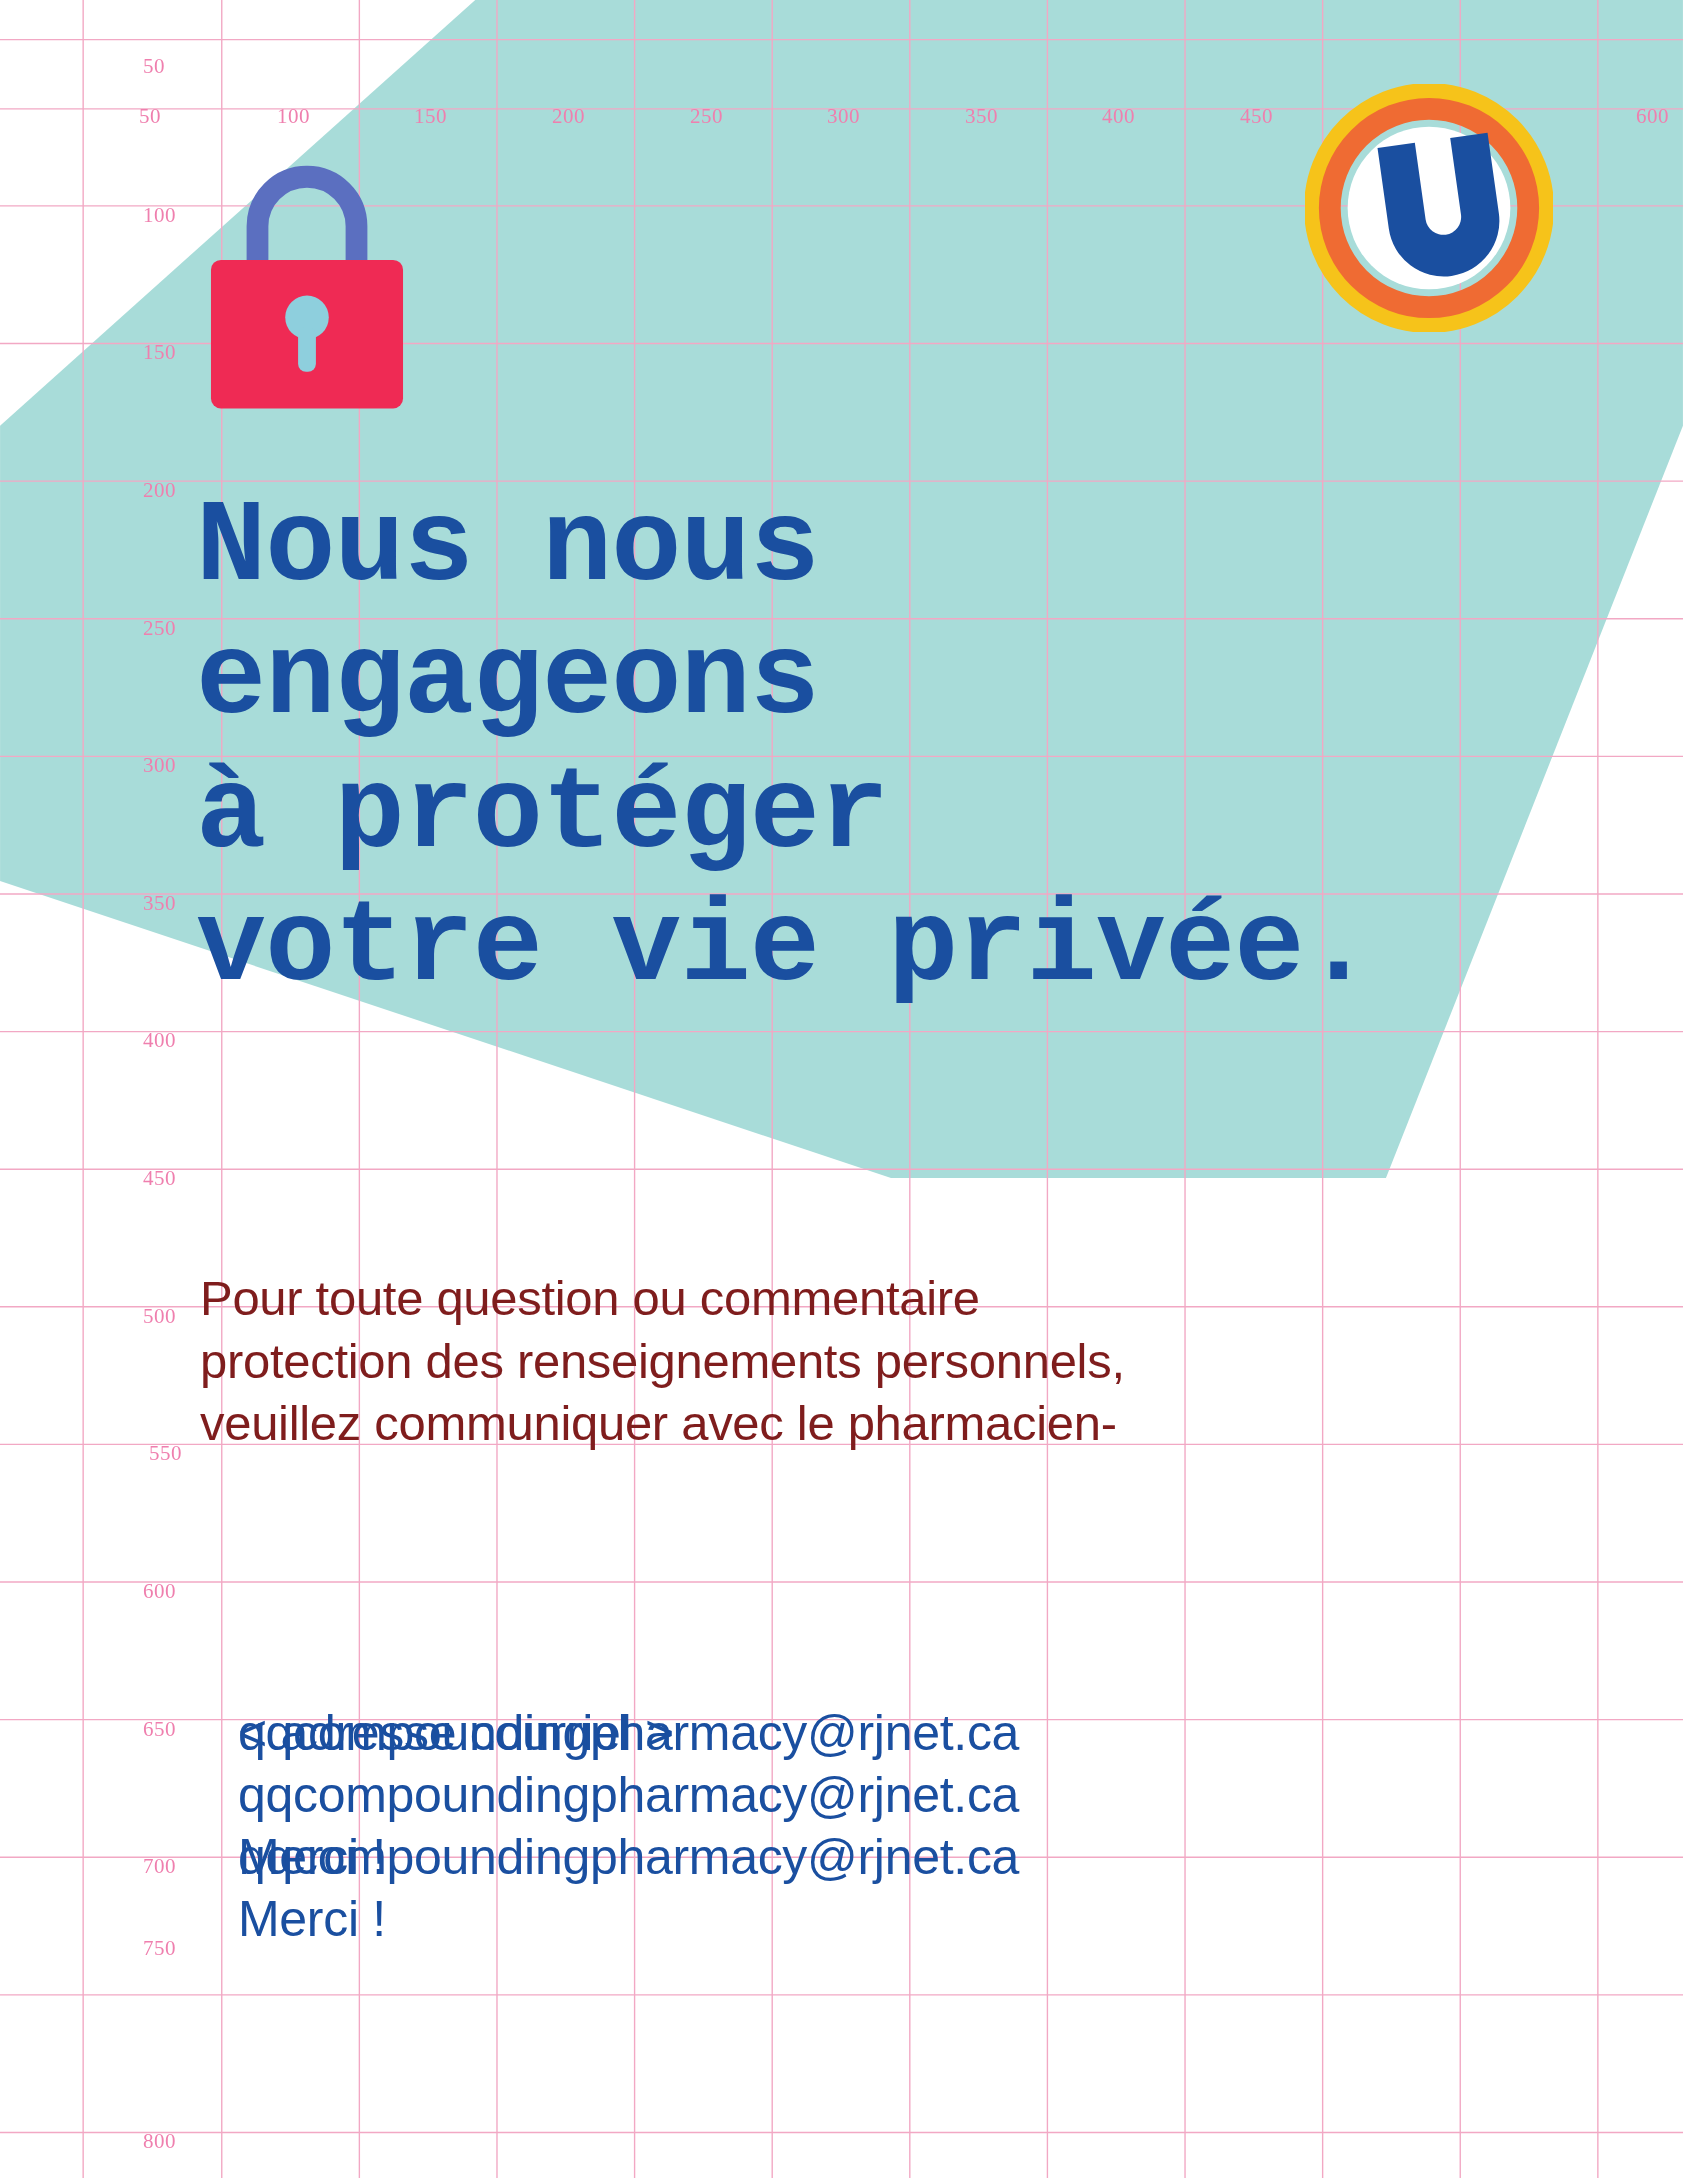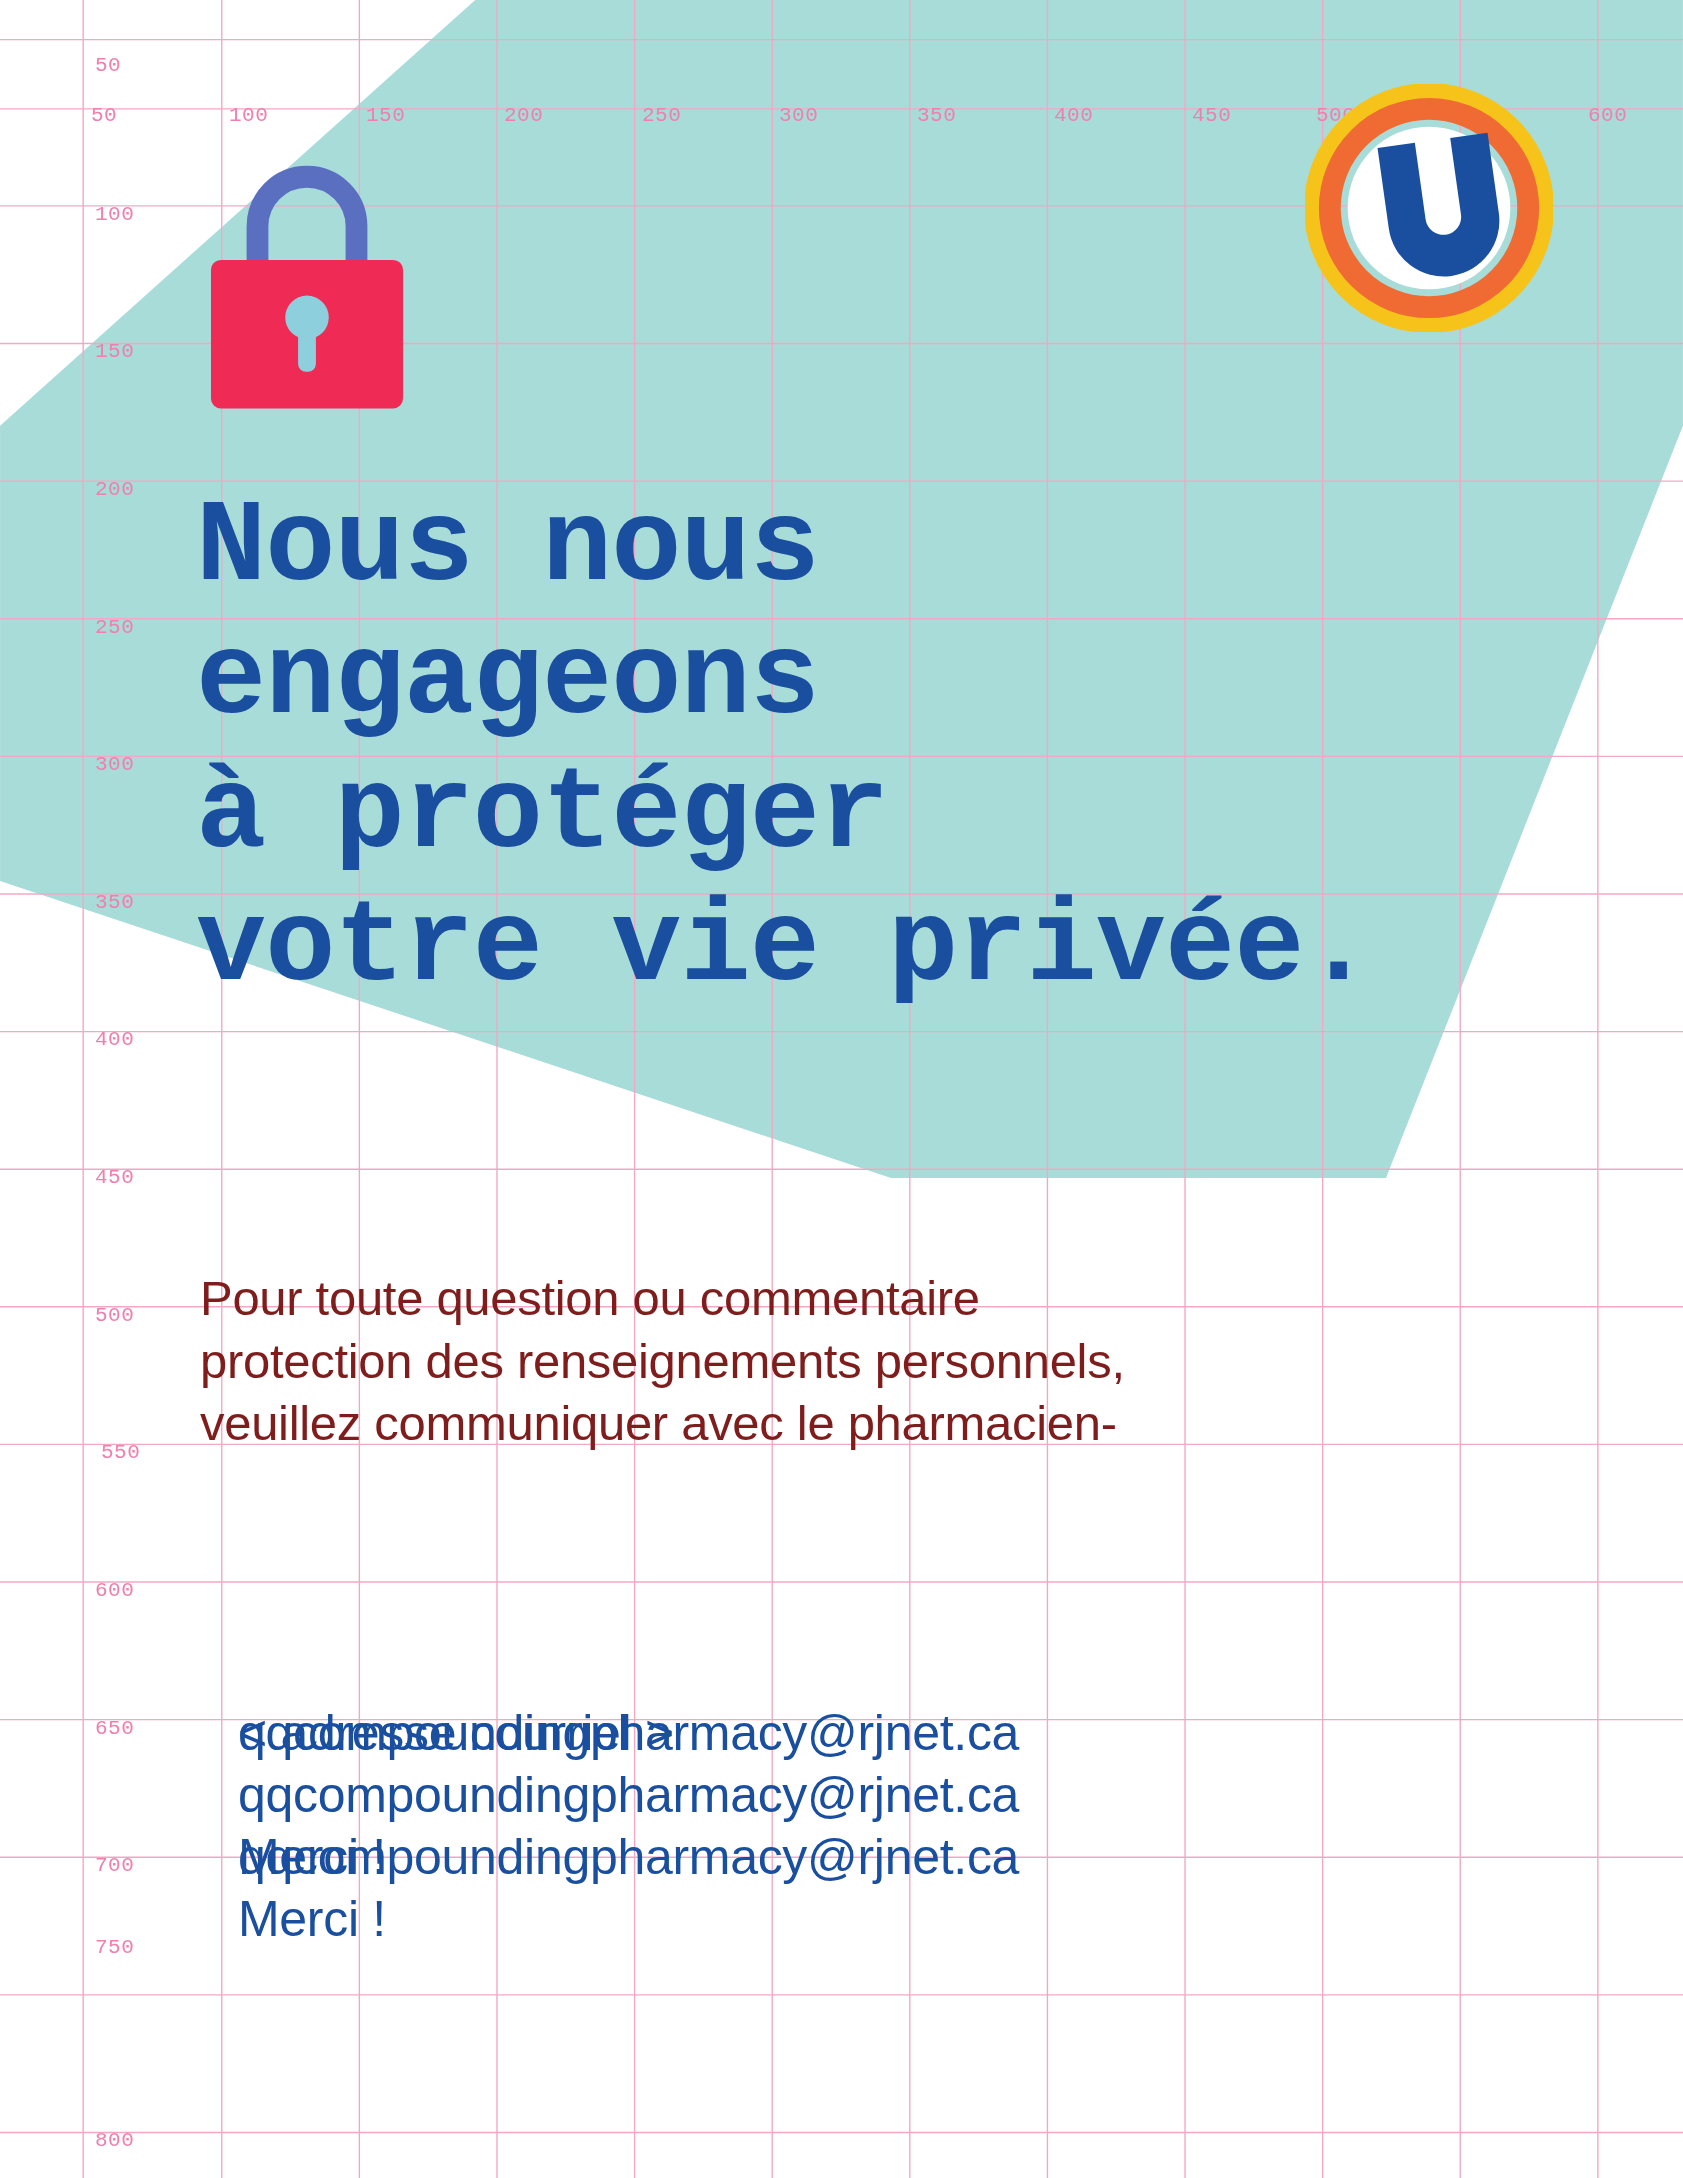--- a/index.html
+++ b/index.html
@@ -19,24 +19,25 @@
   #grid-layer {
     position: absolute;
     inset: 0;
     pointer-events: none;
     z-index: 5;
   }
 
   .ruler-label {
     position: absolute;
     color: #ef7fae;
-    font-family: Liberation Mono, monospace;
+    font-family: Liberation Serif, serif;
     font-size: 21px;
     letter-spacing: 0.5px;
     white-space: nowrap;
+    margin-left: 48px;
   }
   .ruler-label.top { transform: translateX(4px); }
   .ruler-label.left { transform: translateY(-20px); }
 
   
   #teal-band {
     position: absolute;
     left: 0;
     top: 0;
     width: 1683px;

